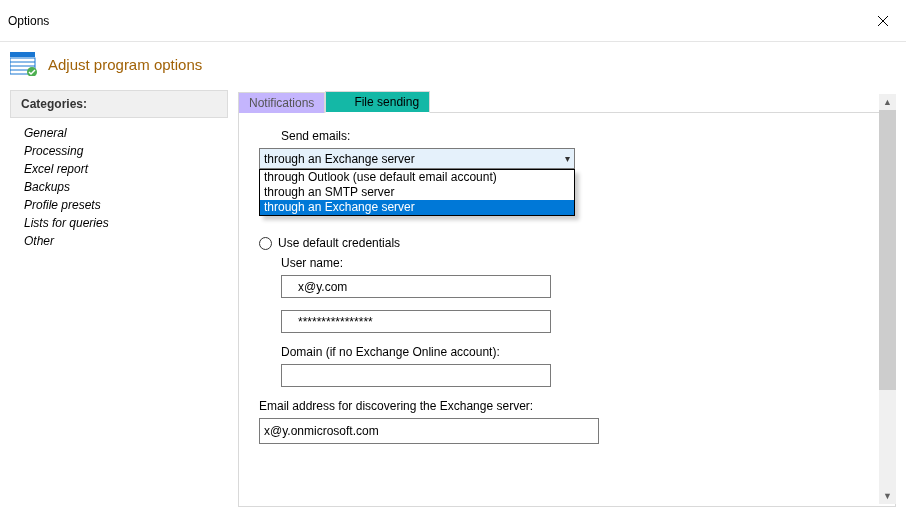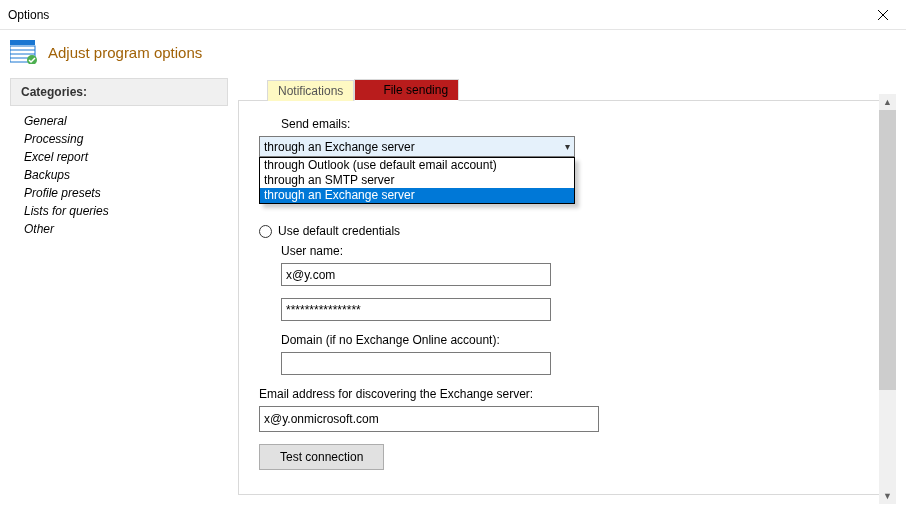--- a/index.html
+++ b/index.html
@@ -1,52 +1,52 @@
 <!DOCTYPE html>
 <html><head>
   <meta charset="utf-8">
   <style>
     * { box-sizing: border-box; margin: 0; padding: 0; font-family: "Segoe UI", Tahoma, sans-serif; font-size: 12px; }
     body { background: #fff; width: 906px; height: 512px; overflow: hidden; position: relative; }
 
-    .titlebar { display: flex; align-items: center; justify-content: space-between; height: 30px; padding: 0 0 0 8px; border-bottom: 1px solid #e5e5e5; }
+    .titlebar { display: flex; align-items: center; justify-content: space-between; height: 42px; padding: 0 0 0 8px; border-bottom: 1px solid #e5e5e5; }
     .titlebar-title { color: #000; font-size: 12px; }
     .close-btn { width: 46px; height: 30px; display: flex; align-items: center; justify-content: center; cursor: pointer; }
 
     .header { display: flex; align-items: center; padding: 10px 10px 14px 10px; gap: 10px; }
     .header-title { font-size: 15px; color: #a16207; }
     .header-icon { width: 28px; height: 24px; }
 
     .main { display: flex; padding: 0 10px 0 10px; height: 430px; }
 
     .sidebar { width: 218px; flex-shrink: 0; }
     .sidebar-header { background: #f0f0f0; border: 1px solid #dcdcdc; padding: 6px 10px; font-weight: 600; color: #333; margin-bottom: 6px; }
     .sidebar-list { padding-left: 6px; }
     .sidebar-item { padding: 2px 8px; cursor: pointer; color: #000; font-style: italic; }
     .sidebar-item.selected { background: #e5f1fb; border: 1px solid #cce4f7; padding: 1px 7px; }
 
     .content-area { flex: 1; position: relative; margin-left: 10px; }
     .tabs { display: flex; align-items: flex-end; position: relative; z-index: 2; }
     .tab { border: 1px solid #d9d9d9; border-bottom: none; padding: 3px 10px; background: #fff; cursor: pointer; position: relative; top: 1px; }
-    .tab.inactive { background: #fef9c3; color: #555; margin-left: 29px; }
-    .tab.active { background: #b91c1c; border-bottom: 1px solid #fff; z-index: 3; padding-left: 28px; }
+    .tab.inactive { background: #c4b5fd; color: #555; }
+    .tab.active { background: #14b8a6; border-bottom: 1px solid #fff; z-index: 3; padding-left: 28px; }
     .panel { border: 1px solid #d9d9d9; padding: 16px 20px; height: 395px; overflow-y: scroll; position: relative; }
 
     .label { display: block; margin-bottom: 5px; color: #000; }
     .select-closed { border: 1px solid #7a7a7a; background: #e5f1fb; padding: 1px 4px; width: 316px; height: 21px; display: flex; align-items: center; justify-content: space-between; cursor: pointer; }
     .dropdown-list { position: absolute; top: 56px; left: 20px; width: 316px; background: #fff; border: 1px solid #000; z-index: 10; box-shadow: 4px 4px 4px rgba(0,0,0,0.2); }
     .dropdown-item { padding: 0px 4px; cursor: pointer; line-height: 15px; }
     .dropdown-item.highlight { background: #0078d7; color: #fff; }
 
     .radio-row { display: flex; align-items: center; gap: 6px; margin: 6px 0; cursor: pointer; }
     .radio { width: 13px; height: 13px; border-radius: 50%; border: 1px solid #333; display: flex; align-items: center; justify-content: center; }
     .radio.checked::after { content: ""; width: 6px; height: 6px; border-radius: 50%; background: #333; }
 
     .field-group { margin-left: 22px; margin-bottom: 12px; }
-    .text-input { width: 270px; height: 23px; border: 1px solid #7a7a7a; padding: 2px 4px; font-family: inherit; }
+    .text-input { width: 270px; height: 23px; border: 1px solid #7a7a7a; padding: 2px 16px; font-family: inherit; }
     .wide-input { width: 340px; height: 23px; border: 1px solid #7a7a7a; padding: 12px 4px; font-family: inherit; }
     .button { display: inline-block; border: 1px solid #adadad; background: #e1e1e1; padding: 5px 20px; cursor: pointer; margin-top: 12px; }
 
     .chevron { font-size: 10px; color: #333; }
 
     .scrollbar-track { position: absolute; right: 10px; top: 94px; width: 17px; height: 410px; background: #f0f0f0; }
     .scrollbar-thumb { position: absolute; right: 0; top: 16px; width: 17px; height: 280px; background: #cdcdcd; }
     .scrollbar-arrow { width: 17px; height: 16px; display:flex; align-items:center; justify-content:center; color:#606060; font-size:9px; }
   </style>
 </head>
@@ -128,21 +128,20 @@
       <div class="field-group">
         <span class="label">Domain (if no Exchange Online account):</span>
         <input class="text-input" type="text" value="" style="">
       </div>
 
       <div>
         <span class="label">Email address for discovering the Exchange server:</span>
         <input class="wide-input" type="text" value="x@y.onmicrosoft.com" style="">
       </div>
 
-      <div class="button">Test connection</div>
 
     </div>
   </div>
 
 </div>
 
 <div class="scrollbar-track">
   <div class="scrollbar-arrow">▲</div>
   <div class="scrollbar-thumb"></div>
   <div class="scrollbar-arrow" style="position:absolute;bottom:0;">▼</div>

